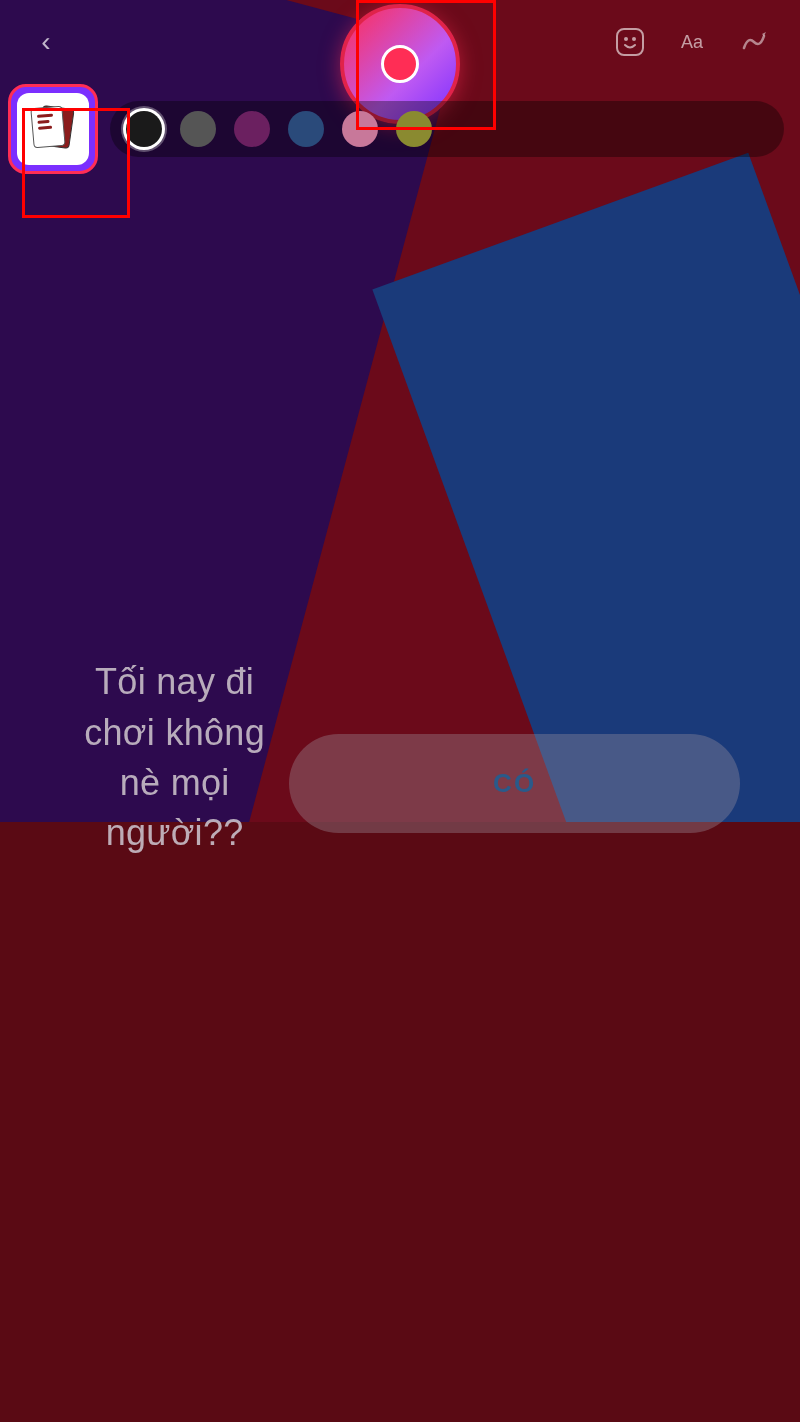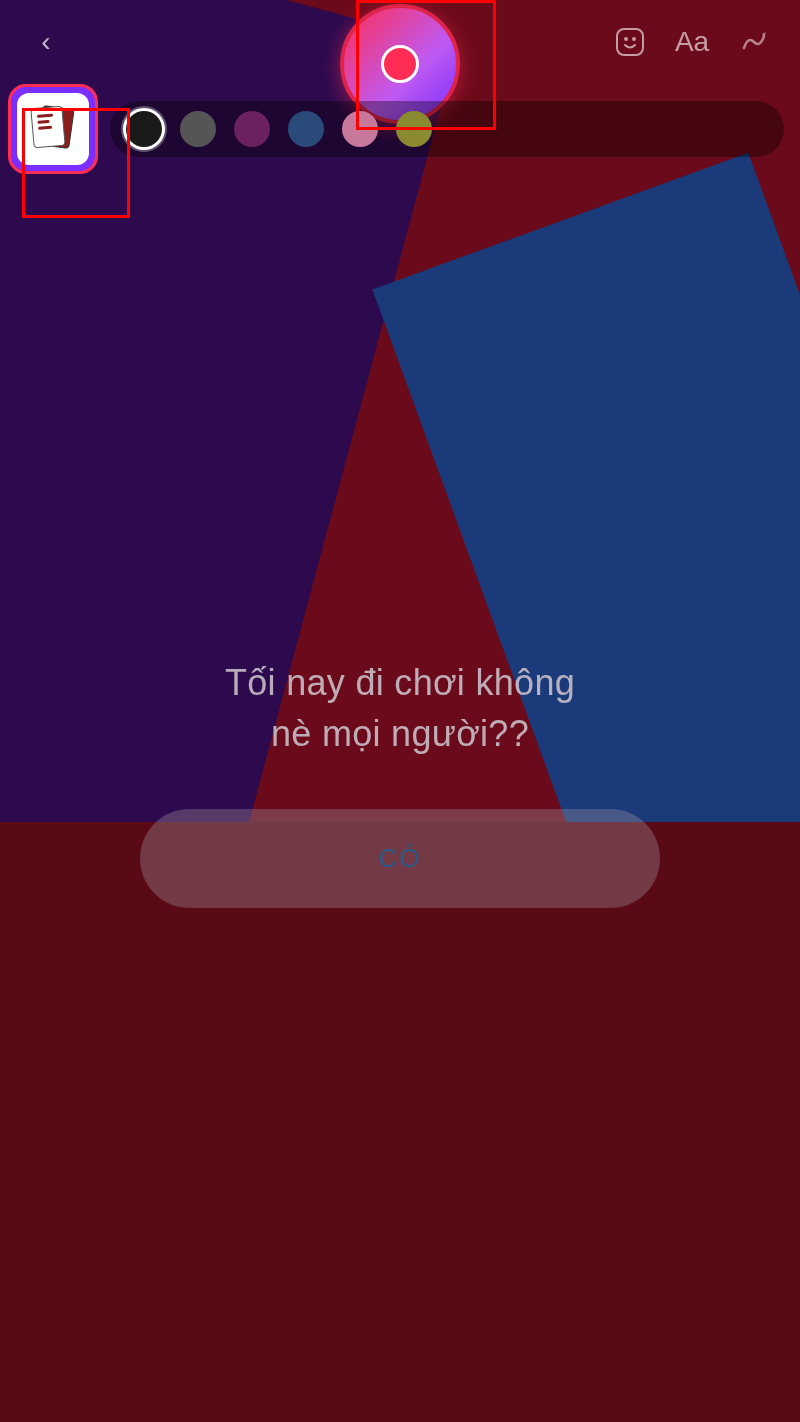--- a/index.html
+++ b/index.html
@@ -234,21 +234,21 @@
     }
 
     .color-dot.selected {
       box-shadow: 0 0 0 3px white, 0 0 0 5px rgba(255,255,255,0.3);
     }
 
     
     .main-area {
       flex: 1;
       display: flex;
-      flex-direction: column;
+      flex-direction: row;
       align-items: center;
       justify-content: center;
       position: relative;
       z-index: 5;
       padding: 0 60px;
       margin-top: -40px;
     }
 
     .question-text {
       color: rgba(200,190,200,0.9);
@@ -272,21 +272,21 @@
     }
 
     .poll-btn {
       flex: 1;
       padding: 26px 20px;
       border-radius: 52px;
       background: transparent;
       border: none;
       cursor: pointer;
       font-size: 26px;
-      font-weight: 400;
+      font-weight: 700;
       letter-spacing: 2px;
       color: #2a5a8a;
       text-transform: uppercase;
       transition: background 0.2s;
     }
 
     
     .red-box {
       position: absolute;
       border: 3px solid red;
@@ -335,21 +335,21 @@
       <div class="icon-btn">
         <svg width="28" height="28" viewBox="0 0 28 28" fill="none">
           <rect x="1" y="1" width="26" height="26" rx="7" stroke="rgba(255,255,255,0.6)" stroke-width="2" fill="none"></rect>
           <circle cx="10" cy="11" r="2" fill="rgba(255,255,255,0.6)"></circle>
           <circle cx="18" cy="11" r="2" fill="rgba(255,255,255,0.6)"></circle>
           <path d="M9 17 Q14 22 19 17" stroke="rgba(255,255,255,0.6)" stroke-width="2" fill="none" stroke-linecap="round"></path>
         </svg>
       </div>
 
       <div class="icon-btn">
-        <span style="color:rgba(255,255,255,0.6);font-size:28px;font-weight:500;">Aa</span>
+        <span style="color:rgba(255,255,255,0.6);font-size:18px;font-weight:500;">Aa</span>
       </div>
 
       <div class="icon-btn">
         <svg width="28" height="28" viewBox="0 0 28 28" fill="none">
           <path d="M4 20 Q8 8 14 14 Q20 20 24 8" stroke="rgba(255,255,255,0.5)" stroke-width="2.5" fill="none" stroke-linecap="round"></path>
           <path d="M22 6 L26 4 L24 8" fill="rgba(255,255,255,0.5)"></path>
         </svg>
       </div>
     </div>
   </div>

